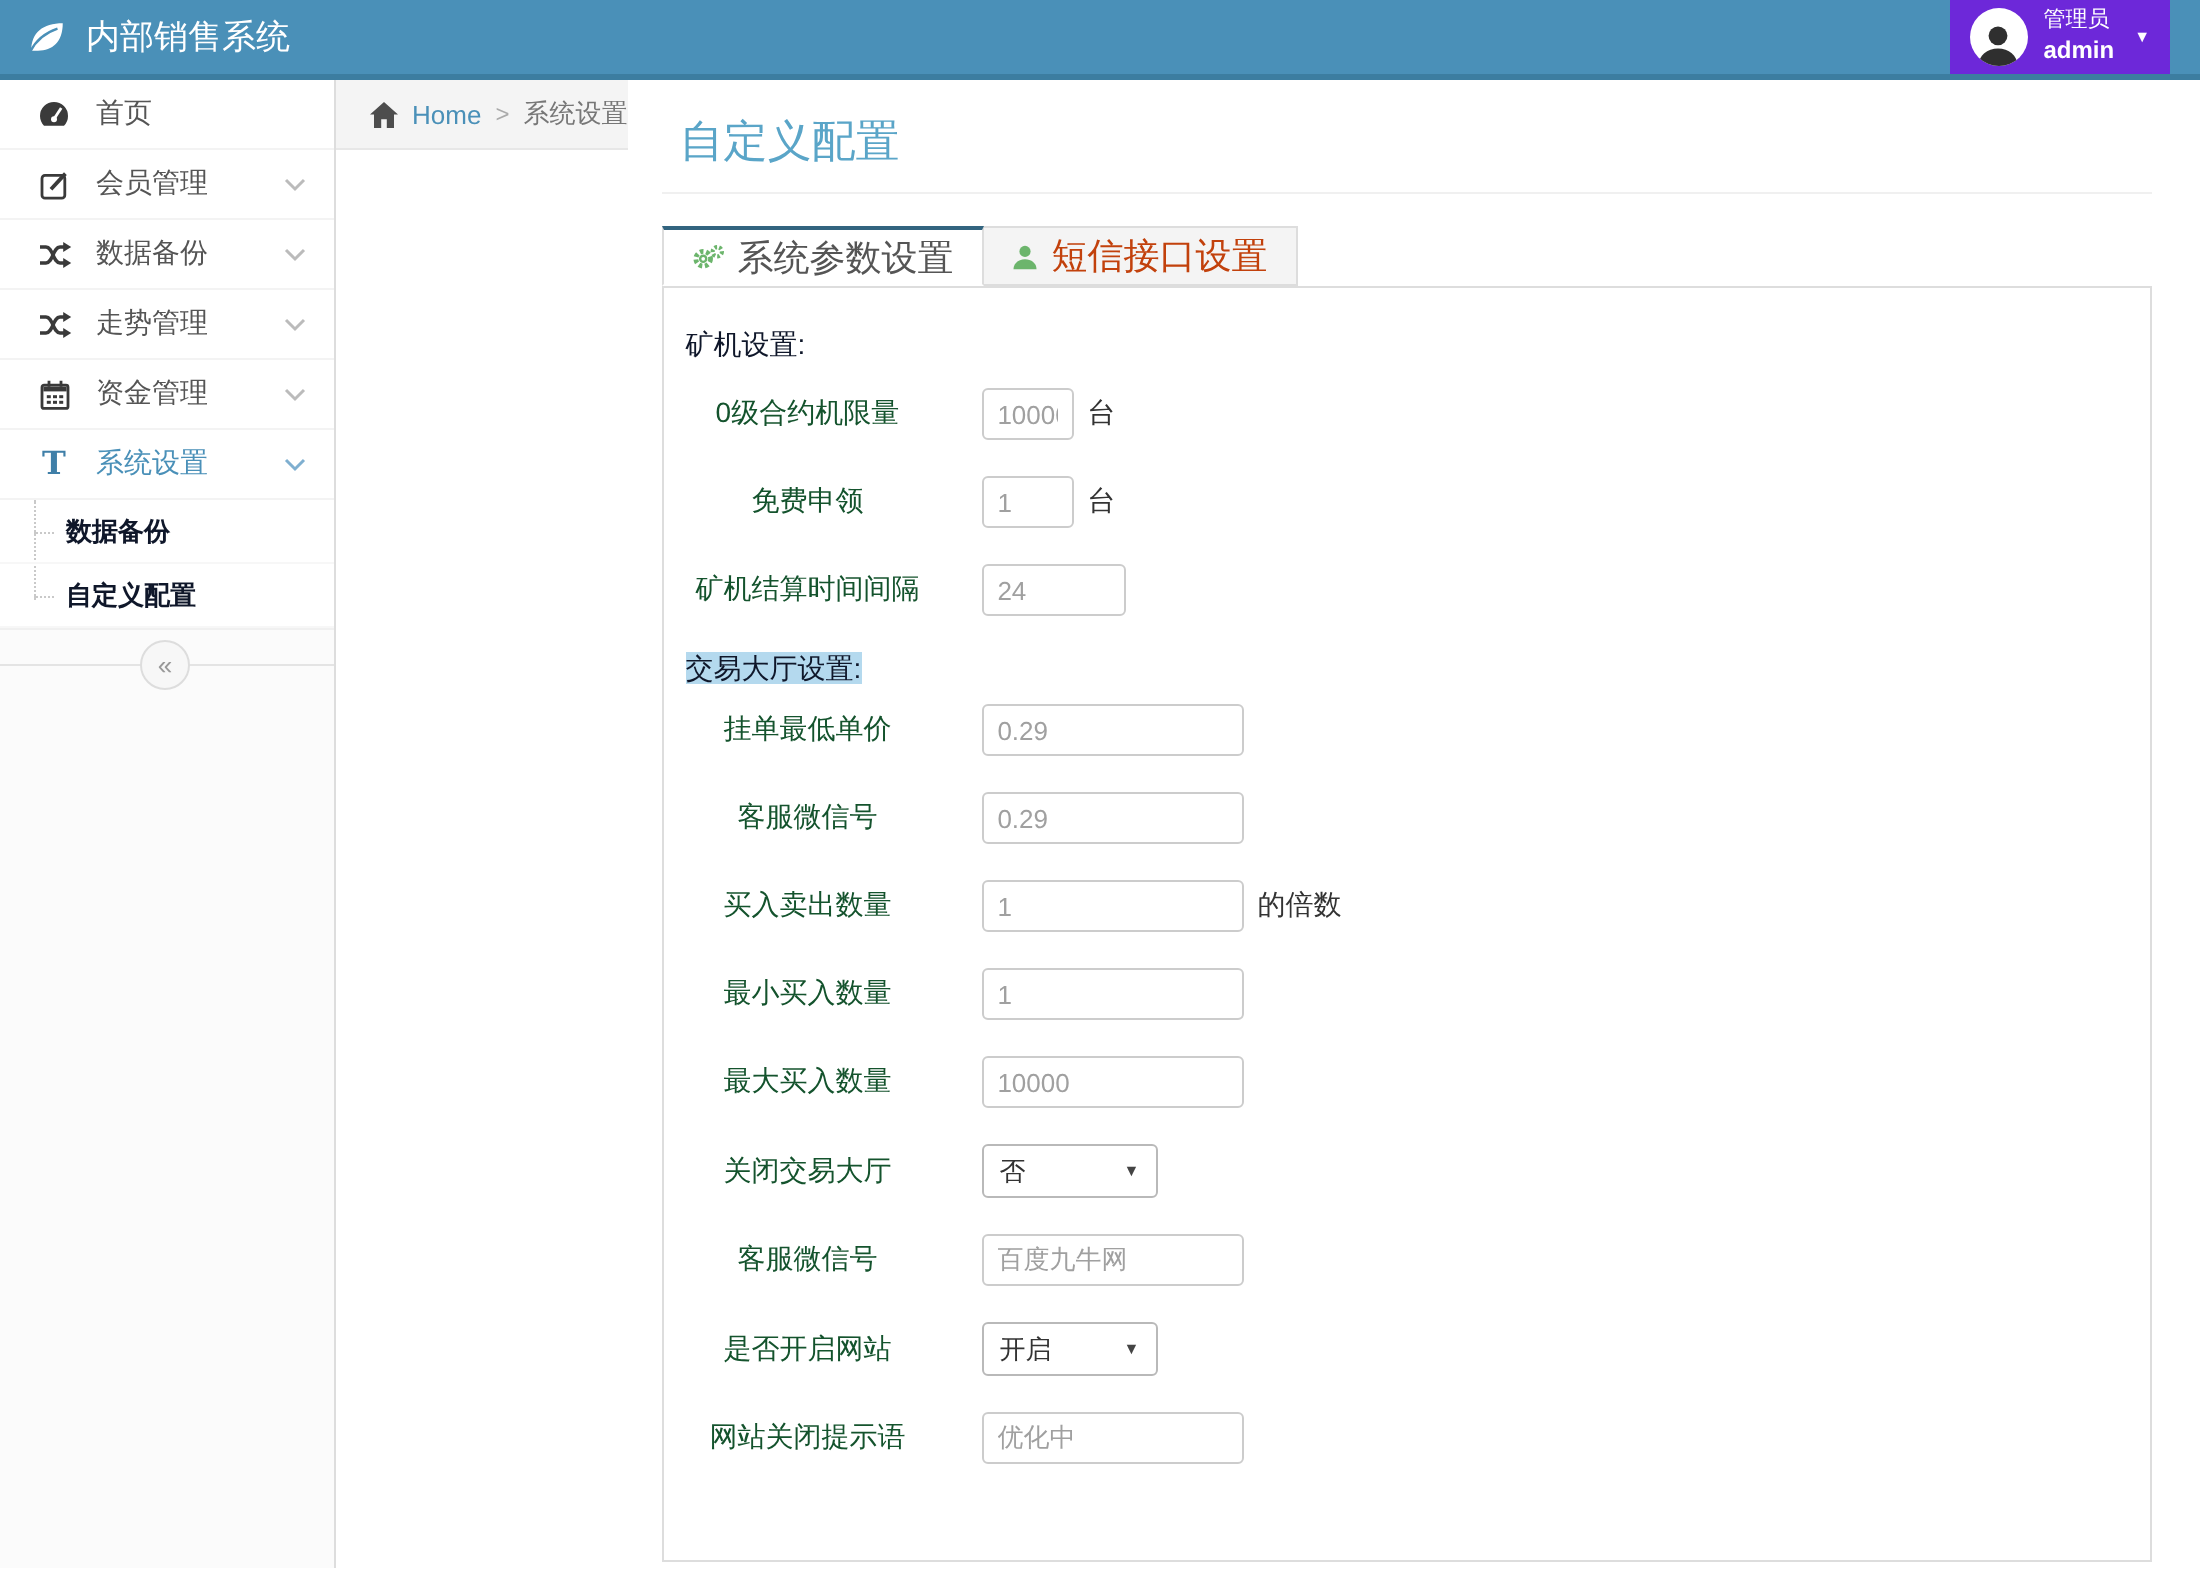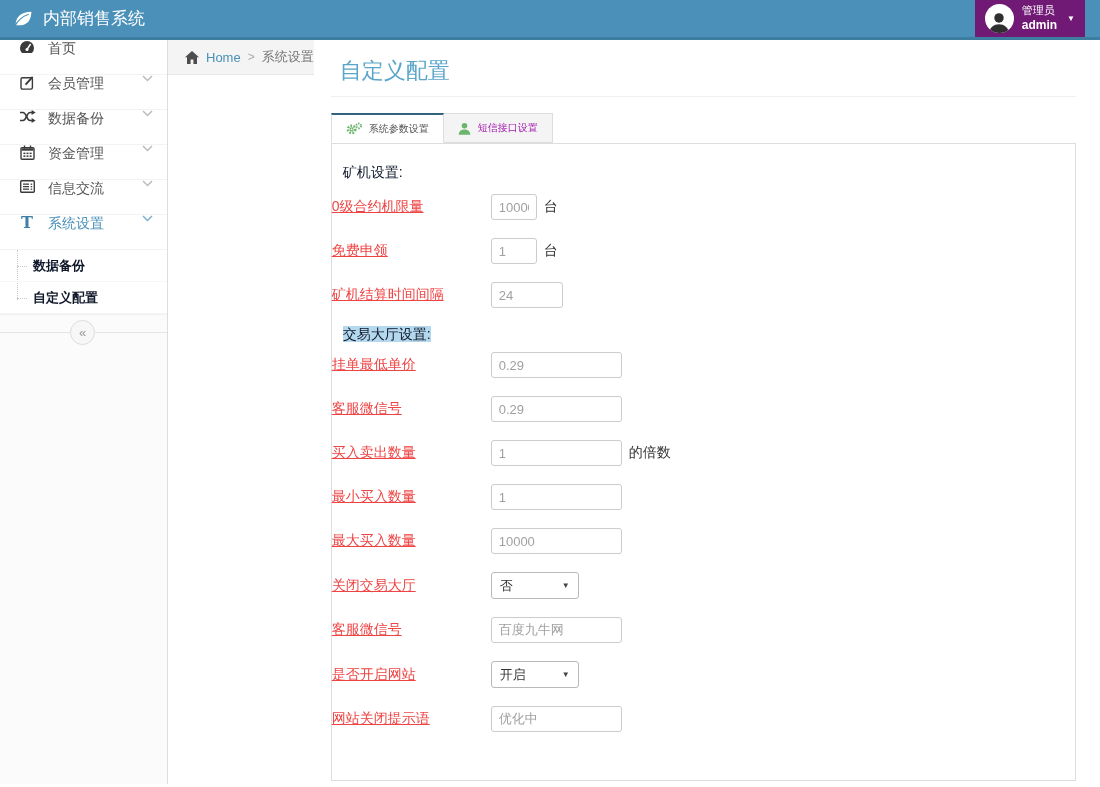--- a/index.html
+++ b/index.html
@@ -3,32 +3,32 @@
 <meta charset="utf-8">
 <style>
   * { margin:0; padding:0; box-sizing:border-box; }
   html,body { width:1100px; height:787px; overflow:hidden; background:#fff;
     font-family:"Liberation Sans","DejaVu Sans",sans-serif; }
 
   
   .header { height:40px; background:#4a90b8; border-bottom:3px solid #3c7da0;
     display:flex; color:#fff; position:relative; }
   .brand { display:flex; align-items:center; gap:9px; padding-left:13px; font-size:17px; }
-  .user-box { position:absolute; right:15px; top:0; height:37px; background:#701a75;
+  .user-box { position:absolute; right:15px; top:0; height:37px; background:#6d28d9;
     display:flex; align-items:center; padding:16px 10px; gap:8px; cursor:pointer; }
   .avatar { width:29px; height:29px; border-radius:50%; background:#fff;
     display:flex; align-items:flex-end; justify-content:center; overflow:hidden; }
   .user-meta { font-size:11px; line-height:1.25; }
   .user-meta .uname { font-size:12px; font-weight:bold;margin-top:40px; }
   .hdr-caret { font-size:8px; margin-left:2px; }
 
   
   .layout { display:flex; height:744px; }
   .sidebar { width:168px; min-width:168px; background:#fbfbfb; border-right:1px solid #ddd; }
-  .side-item { height:35px; background:#fff; display:flex; align-items:flex-start;
+  .side-item { height:35px; background:#fff; display:flex; align-items:center;
     padding:0 14px 0 17px; border-bottom:1px solid #f3f3f3; font-size:14px; color:#555; cursor:pointer; }
   .side-item .ico { width:20px; margin-right:11px; display:flex; align-items:center; justify-content:center; }
   .side-item .chev { margin-left:auto; color:#bbb; display:flex; }
   .side-item.active { color:#4a90b8; }
   .side-item.active .chev { color:#7fafd0; }
   .t-glyph { font-family:"DejaVu Serif","Liberation Serif",serif; font-weight:bold;
     color:#3f7fa8; font-size:16px; line-height:1; }
   .submenu { background:#fff; position:relative; border-bottom:1px solid #f0f0f0; }
   .submenu::before { content:''; position:absolute; left:17px; top:0; bottom:14px; border-left:1px dotted #c9c9c9; }
   .sub-item { height:32px; line-height:32px; padding-left:33px; font-size:13px; color:#0f172a;
@@ -45,31 +45,31 @@
   .breadcrumb { height:35px; background:#f4f4f4; border-bottom:1px solid #e7e7e7;
     display:flex; align-items:center; padding-left:17px; gap:7px; font-size:13px; }
   .crumb-home { color:#4a90b8; cursor:pointer; }
   .crumb-sep { color:#aaa; font-size:12px; }
   .crumb-cur { color:#777; }
   .content { padding:0 17px; }
   .page-title { font-size:22px; font-weight:400; color:#5aa5c8; margin:16px 0 10px 9px; }
   .title-rule { border:none; border-top:1px solid #f0f0f0; margin:0 0 16px; }
 
   .tabs { display:flex; position:relative; z-index:2; }
-  .tab { height:30px; padding:0 14px; font-size:10px; display:flex; align-items:center; gap:7px; cursor:pointer;justify-content:flex-end; }
+  .tab { height:30px; padding:0 14px; font-size:18px; display:flex; align-items:center; gap:7px; cursor:pointer;justify-content:flex-end; }
   .tab.active { background:#fff; border:1px solid #ddd; border-top:2px solid #32647f;
     border-bottom:1px solid #fff; margin-bottom:-1px; color:#555; }
-  .tab.inactive { background:#f4f4f4; border:1px solid #ddd; border-left:none; color:#a21caf; }
+  .tab.inactive { background:#f4f4f4; border:1px solid #ddd; border-left:none; color:#c2410c; }
 
   .panel { width:745px; border:1px solid #ddd; background:#fff; padding:10px 0 30px; min-height:612px; }
   .sec { font-size:14px; color:#0f172a; margin:14px 0 8px 11px; }
   .sec.first { margin:10px 0 12px 11px; }
   .sec.hl span { background:#b4d9ee; }
   .frow { display:flex; align-items:center; margin-bottom:18px; }
-  .frow label { width:144px; text-align:left; font-size:14px; color:#ef4444;text-decoration:underline; }
+  .frow label { width:144px; text-align:center; font-size:14px; color:#14532d; }
   .fctl { margin-left:15px; }
   .inp { height:26px; border:1px solid #ccc; border-radius:3px; padding:0 7px;
     font-size:13px; color:#a0a0a0; background:#fff; outline:none;
     font-family:"Liberation Sans","DejaVu Sans",sans-serif; }
   .inp.xs { width:46px; }
   .inp.sm { width:72px; }
   .inp.md { width:131px; }
   .suffix { margin-left:7px; font-size:14px; color:#333; }
   .sel { width:88px; height:27px; border:1px solid #b9b9b9; border-radius:3px; background:#fff;
     display:flex; align-items:center; justify-content:space-between; padding:0 8px;
@@ -144,20 +144,38 @@
       </span>
       <span>数据备份</span>
       <span class="chev">
           <svg width="11" height="7" viewBox="0 0 11 7" fill="none" stroke="currentColor" stroke-width="1.5">
             <path d="M1 1l4.5 4.5L10 1"></path>
           </svg>
         </span>
     </div>
     <div class="side-item">
       <span class="ico">
+        <svg width="17" height="13" viewBox="0 0 17 13">
+            <g stroke="#3a3a3a" stroke-width="1.7" fill="none">
+              <path d="M1 10.5h3c3.5 0 3.5-8 7-8h2"></path>
+              <path d="M1 2.5h3c3.5 0 3.5 8 7 8h2"></path>
+            </g>
+            <polygon points="12.6,0 16.6,2.5 12.6,5" fill="#3a3a3a"></polygon>
+            <polygon points="12.6,8 16.6,10.5 12.6,13" fill="#3a3a3a"></polygon>
+          </svg>
+      </span>
+      <span>走势管理</span>
+      <span class="chev">
+          <svg width="11" height="7" viewBox="0 0 11 7" fill="none" stroke="currentColor" stroke-width="1.5">
+            <path d="M1 1l4.5 4.5L10 1"></path>
+          </svg>
+        </span>
+    </div>
+    <div class="side-item">
+      <span class="ico">
         <svg width="15" height="15" viewBox="0 0 15 15">
             <rect x="1" y="2.6" width="13" height="11.6" rx="1" fill="none" stroke="#3a3a3a" stroke-width="1.4"></rect>
             <rect x="1.7" y="3.3" width="11.6" height="2.4" fill="#3a3a3a"></rect>
             <path d="M4.5.4v3M10.5.4v3" stroke="#3a3a3a" stroke-width="1.4"></path>
             <g fill="#3a3a3a">
               <rect x="3.4" y="7.6" width="2" height="1.5"></rect>
               <rect x="6.5" y="7.6" width="2" height="1.5"></rect>
               <rect x="9.6" y="7.6" width="2" height="1.5"></rect>
               <rect x="3.4" y="10.4" width="2" height="1.5"></rect>
               <rect x="6.5" y="10.4" width="2" height="1.5"></rect>
@@ -165,41 +183,20 @@
             </g>
           </svg>
       </span>
       <span>资金管理</span>
       <span class="chev">
           <svg width="11" height="7" viewBox="0 0 11 7" fill="none" stroke="currentColor" stroke-width="1.5">
             <path d="M1 1l4.5 4.5L10 1"></path>
           </svg>
         </span>
     </div>
-    <div class="side-item">
-      <span class="ico">
-        <svg width="15" height="13" viewBox="0 0 15 13">
-            <rect x=".7" y=".7" width="13.6" height="11.6" rx="1" fill="none" stroke="#3a3a3a" stroke-width="1.4"></rect>
-            <g stroke="#3a3a3a" stroke-width="1.2">
-              <path d="M3 4.2h6M3 6.7h6M3 9.2h6"></path>
-            </g>
-            <g fill="#3a3a3a">
-              <rect x="10.6" y="3.6" width="1.6" height="1.2"></rect>
-              <rect x="10.6" y="6.1" width="1.6" height="1.2"></rect>
-              <rect x="10.6" y="8.6" width="1.6" height="1.2"></rect>
-            </g>
-          </svg>
-      </span>
-      <span>信息交流</span>
-      <span class="chev">
-          <svg width="11" height="7" viewBox="0 0 11 7" fill="none" stroke="currentColor" stroke-width="1.5">
-            <path d="M1 1l4.5 4.5L10 1"></path>
-          </svg>
-        </span>
-    </div>
     <div class="side-item active">
       <span class="ico t-glyph">T</span>
       <span>系统设置</span>
       <span class="chev">
           <svg width="11" height="7" viewBox="0 0 11 7" fill="none" stroke="currentColor" stroke-width="1.5">
             <path d="M1 1l4.5 4.5L10 1"></path>
           </svg>
         </span>
     </div>
     <div class="submenu">

